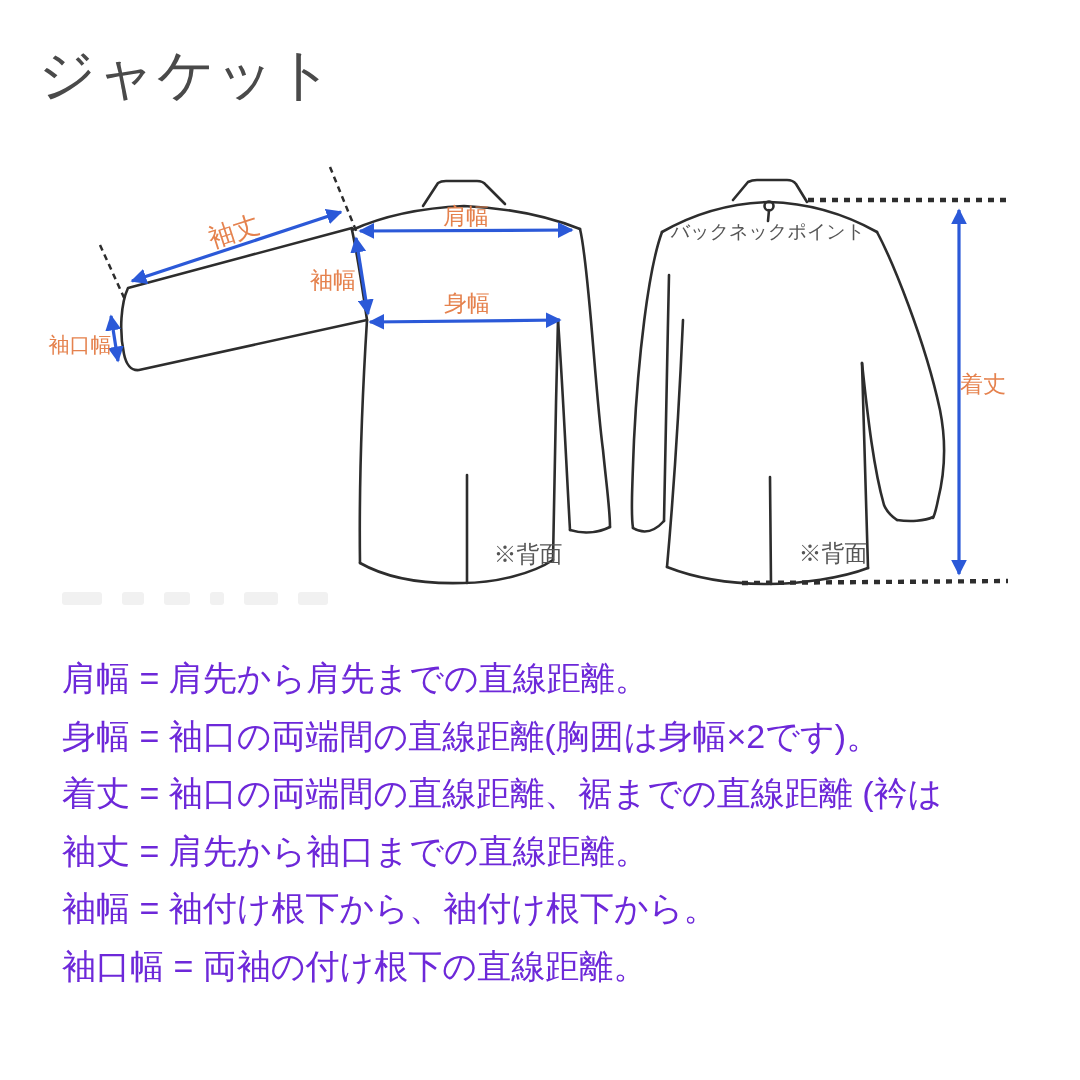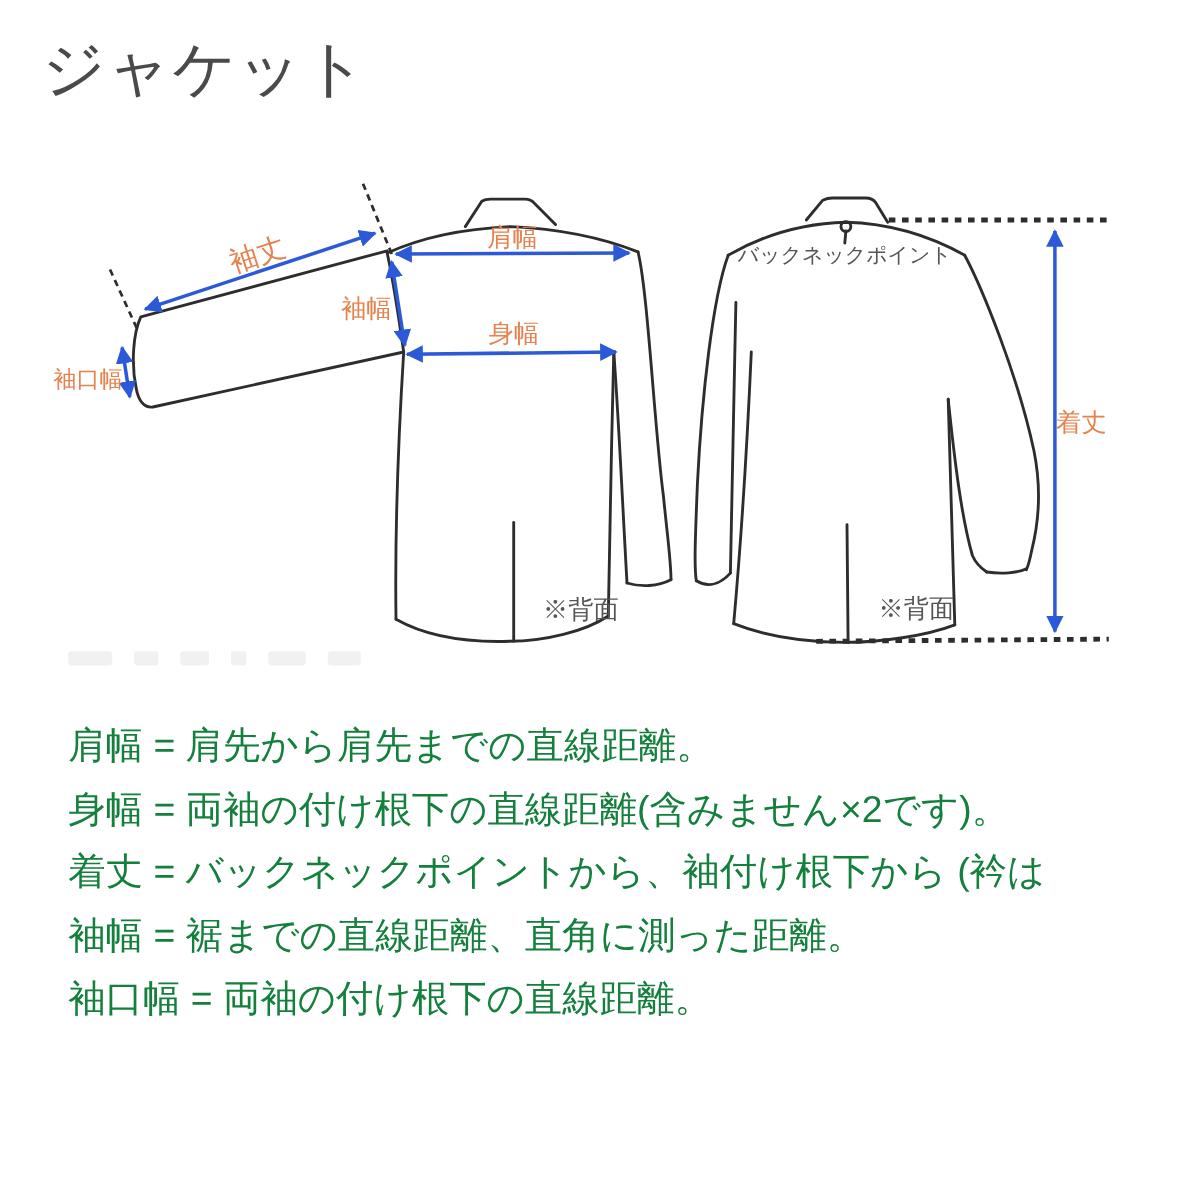--- a/index.html
+++ b/index.html
@@ -1,40 +1,40 @@
 <!DOCTYPE html>
 <html><head>
 <meta charset="utf-8">
 <style>
   html,body{margin:0;padding:0;}
   body{
     width:1080px;height:1080px;background:#ffffff;overflow:hidden;position:relative;
     font-family:"Liberation Sans", sans-serif;
   }
   .title{
-    position:absolute;left:38px;top:29px;margin:0;
+    position:absolute;left:38px;top:40px;margin:0;
     font-size:57px;font-weight:500;color:#4a4a4a;line-height:1.2;letter-spacing:1px;
   }
   .diagram{
     position:absolute;left:0;top:160px;width:1080px;height:460px;
   }
   .outline{fill:none;stroke:#2d2d2d;stroke-width:2.6;stroke-linecap:round;stroke-linejoin:round;}
   .dash-black{fill:none;stroke:#2d2d2d;stroke-width:2.5;stroke-dasharray:6 4.5;stroke-linecap:butt;}
   .dot-black{fill:none;stroke:#2d2d2d;stroke-width:4.4;stroke-dasharray:6 6;stroke-linecap:butt;}
   .arrow{fill:none;stroke:#2b59d8;stroke-width:3.2;stroke-linecap:butt;}
   .lbl-orange{fill:#e5824e;font-size:23px;font-weight:500;text-anchor:middle;}
   .lbl-orange.big{font-size:26px;}
   .lbl-orange.small{font-size:21px;}
   .lbl-gray{fill:#555555;font-size:19px;text-anchor:middle;}
   .lbl-back{fill:#555555;font-size:23px;text-anchor:middle;}
   .ghost{position:absolute;left:62px;top:592px;height:13px;width:420px;}
   .ghost span{display:inline-block;height:13px;border-radius:3px;background:#f1f1f1;margin-right:20px;vertical-align:top;}
   .definitions{
     position:absolute;left:62px;top:650px;width:1000px;
-    font-size:34px;line-height:57.5px;color:#15803d;
+    font-size:34px;line-height:57.5px;color:#6d28d9;
   }
   .definitions div{white-space:nowrap;}
 </style>
 </head>
 <body>
 
 <h1 class="title">ジャケット</h1>
 
 <svg class="diagram" viewBox="0 0 1080 460" xmlns="http://www.w3.org/2000/svg">
   <defs>
@@ -93,17 +93,18 @@
   <text class="lbl-back" x="528" y="402">※背面</text>
   <text class="lbl-back" x="833" y="401">※背面</text>
 </svg>
 
 <div class="ghost">
   <span style="width:40px"></span><span style="width:22px"></span><span style="width:26px"></span><span style="width:14px"></span><span style="width:34px"></span><span style="width:30px"></span>
 </div>
 
 <div class="definitions">
   <div>肩幅 = 肩先から肩先までの直線距離。</div>
-  <div>身幅 = 両袖の付け根下の直線距離(含みません×2です)。</div>
-  <div>着丈 = バックネックポイントから、袖付け根下から (衿は</div>
-  <div>袖幅 = 裾までの直線距離、直角に測った距離。</div>
+  <div>身幅 = 袖口の両端間の直線距離(胸囲は身幅×2です)。</div>
+  <div>着丈 = 袖口の両端間の直線距離、裾までの直線距離 (衿は</div>
+  <div>袖丈 = 肩先から袖口までの直線距離。</div>
+  <div>袖幅 = 袖付け根下から、袖付け根下から。</div>
   <div>袖口幅 = 両袖の付け根下の直線距離。</div>
 </div>
 
 </body></html>

